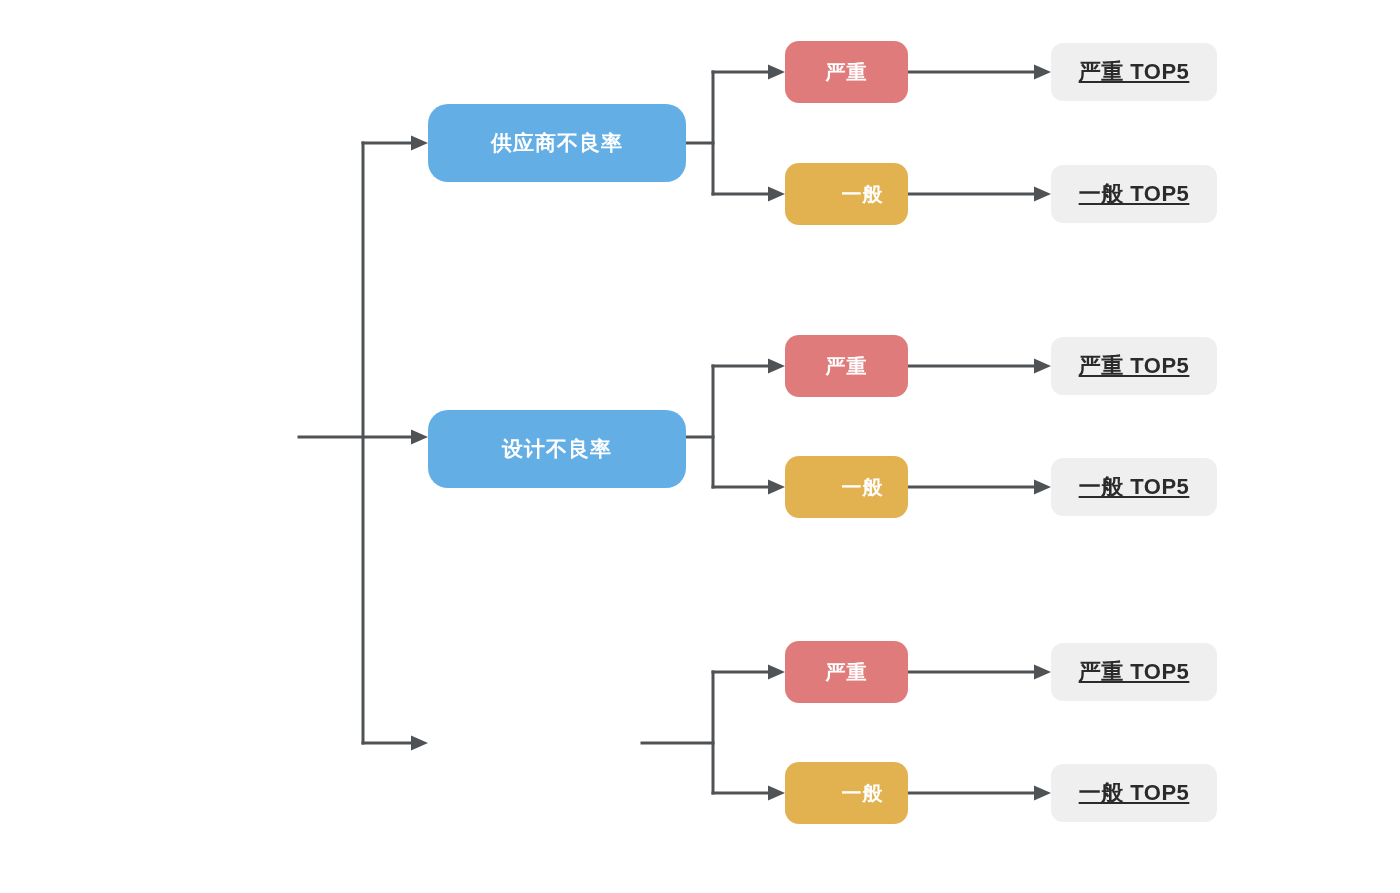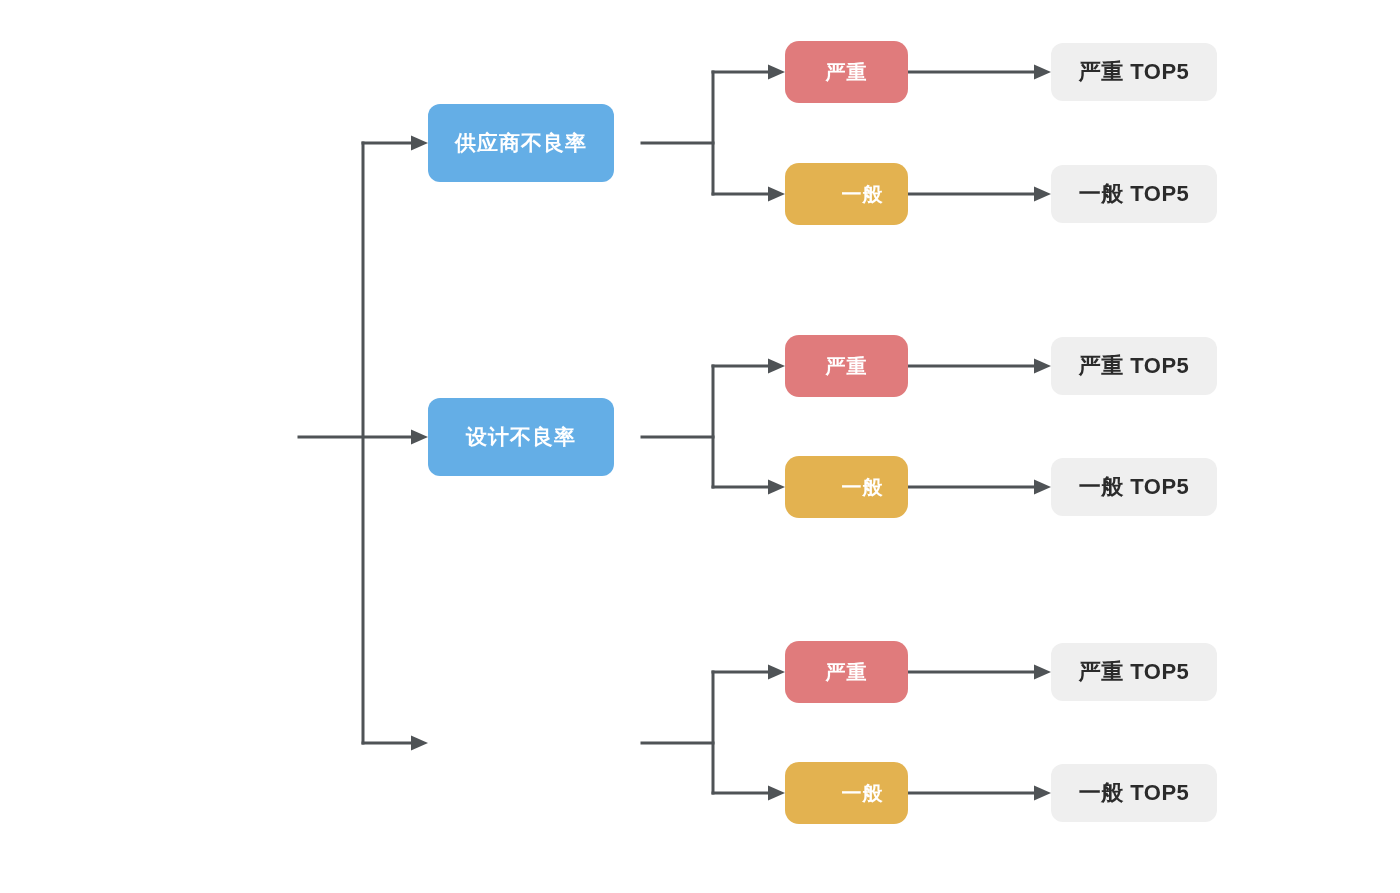--- a/index.html
+++ b/index.html
@@ -9,31 +9,31 @@
   html,body{margin:0;padding:0;background:#ffffff;}
   body{font-family:"Liberation Sans","DejaVu Sans",sans-serif;}
   .canvas{position:relative;width:1400px;height:893px;background:#ffffff;overflow:hidden;}
   .connector-layer{position:absolute;left:0;top:0;}
   .ln{stroke:var(--c-line);stroke-width:3;fill:none;stroke-linecap:square;}
   .ar{fill:var(--c-line);stroke:none;}
   .node{position:absolute;display:flex;align-items:center;justify-content:center;
         color:var(--c-node_text);font-weight:bold;letter-spacing:1px;box-sizing:border-box;}
   .node-root{left:85px;top:398px;width:214px;height:78px;background:var(--c-root);
              border-radius:16px;font-size:21px;}
-  .node-branch{left:428px;width:186px;height:78px;background:var(--c-branch);
-               border-radius:12px;font-size:21px;}
-  .b0{top:104px;} .b1{top:398px;} .b2{top:704px;}
+  .node-branch{left:428px;width:258px;height:78px;background:var(--c-branch);
+               border-radius:20px;font-size:21px;}
+  .b0{top:104px;} .b1{top:410px;} .b2{top:704px;}
   .node-sev{left:785px;width:123px;height:62px;border-radius:14px;font-size:20px;}
   .severe{background:var(--c-severe);font-family:Liberation Mono, monospace;}
   .general{background:var(--c-general);padding-left:32px;}
   .r0{top:41px;} .y0{top:163px;} .r1{top:335px;} .y1{top:456px;} .r2{top:641px;} .y2{top:762px;}
   .result{position:absolute;left:1051px;width:166px;height:58px;border-radius:12px;
           background:var(--c-result_bg);color:var(--c-result_text);
           display:flex;align-items:center;justify-content:center;
-          font-weight:bold;font-size:22px;letter-spacing:0.5px;}
+          font-weight:bold;font-size:22px;letter-spacing:0.5px;text-decoration:underline;}
   .t0{top:43px;} .t1{top:165px;} .t2{top:337px;} .t3{top:458px;} .t4{top:643px;} .t5{top:764px;}
   .label{pointer-events:none;}
 </style>
 </head>
 <body>
 
 <div class="canvas">
 
   <svg class="connector-layer" width="1400" height="893" viewBox="0 0 1400 893">
 

